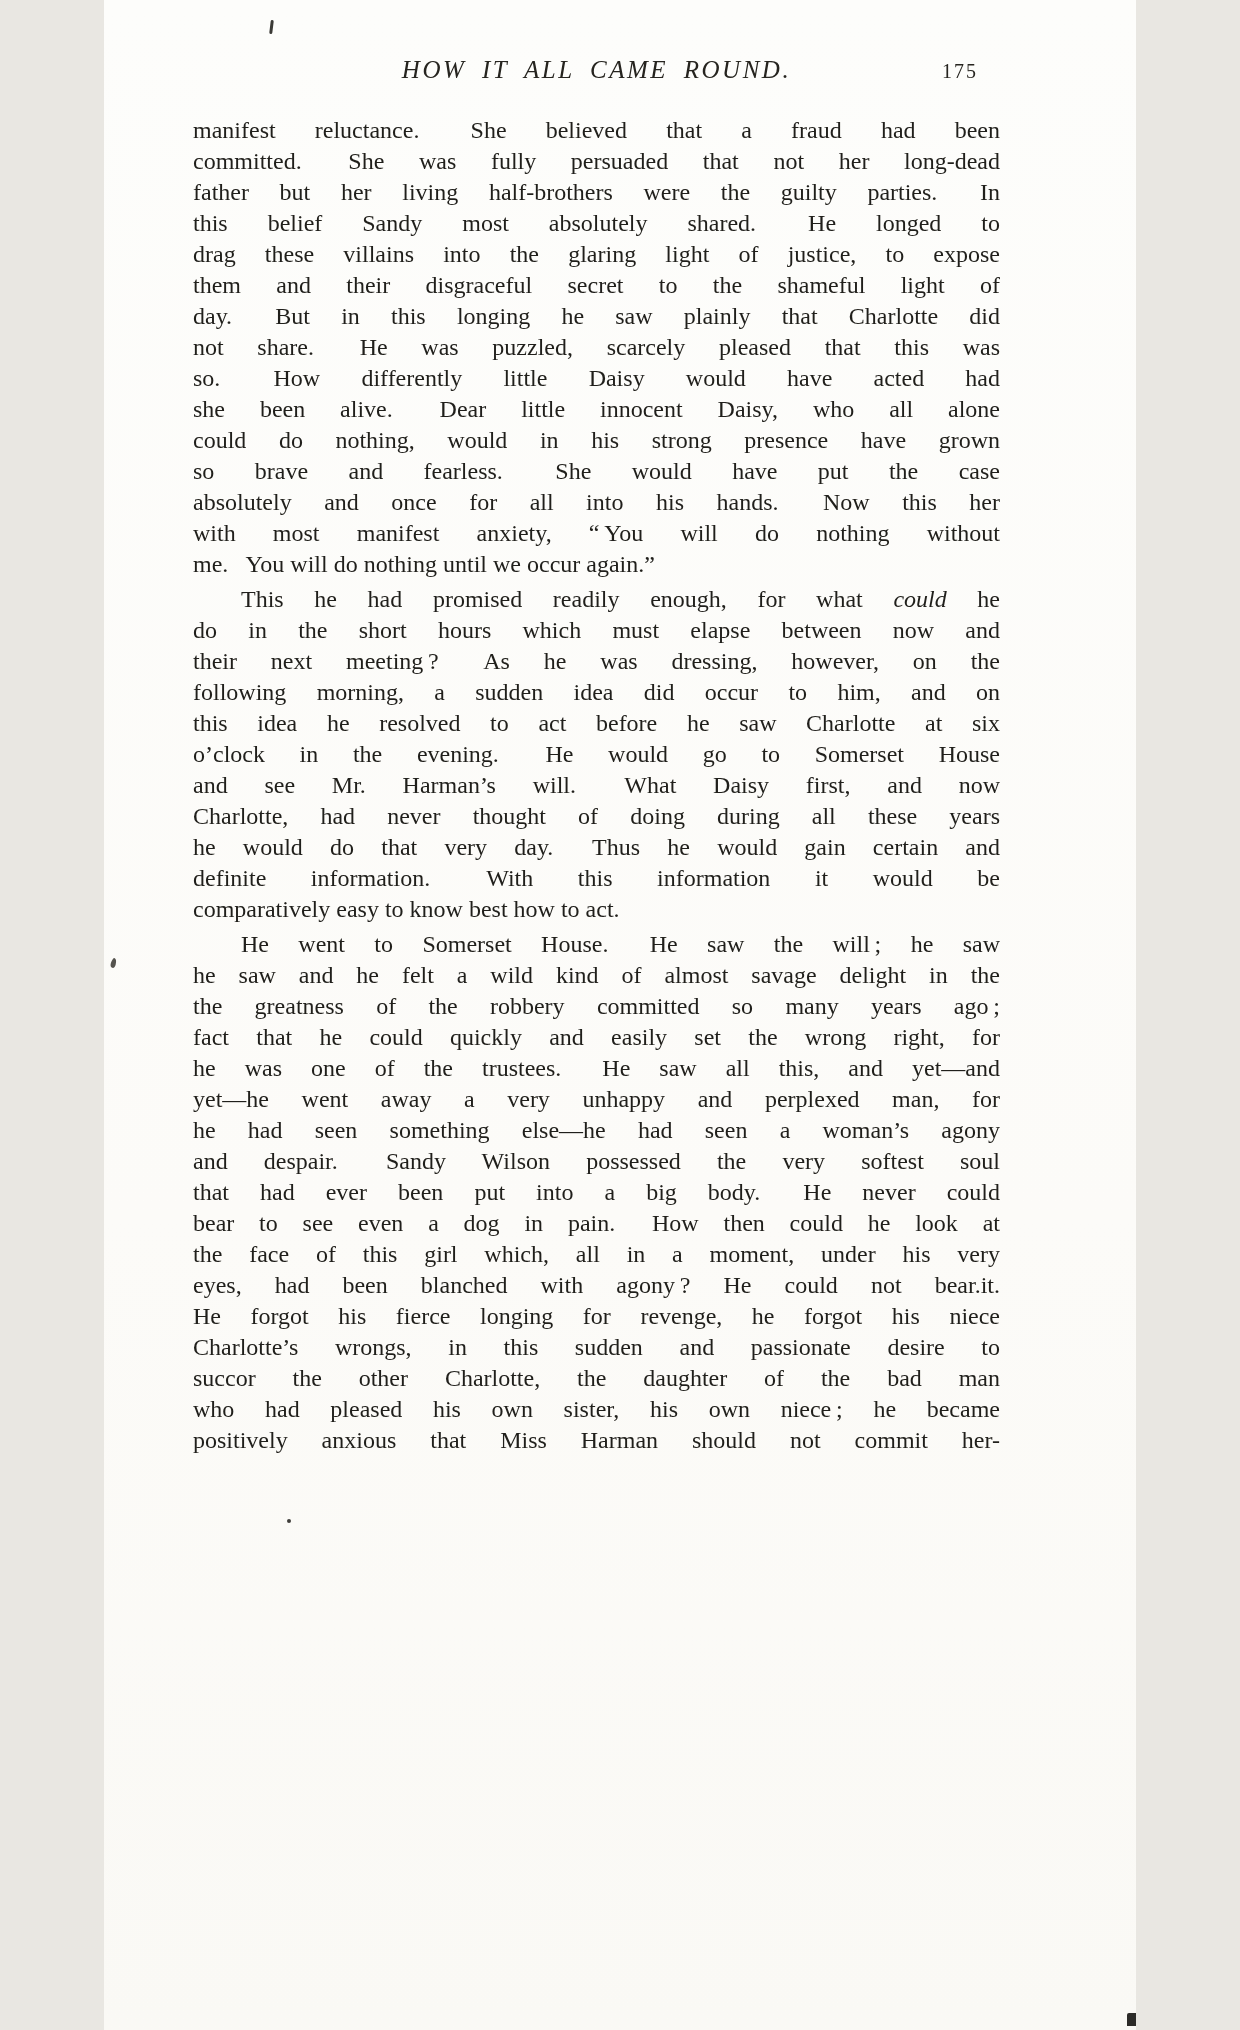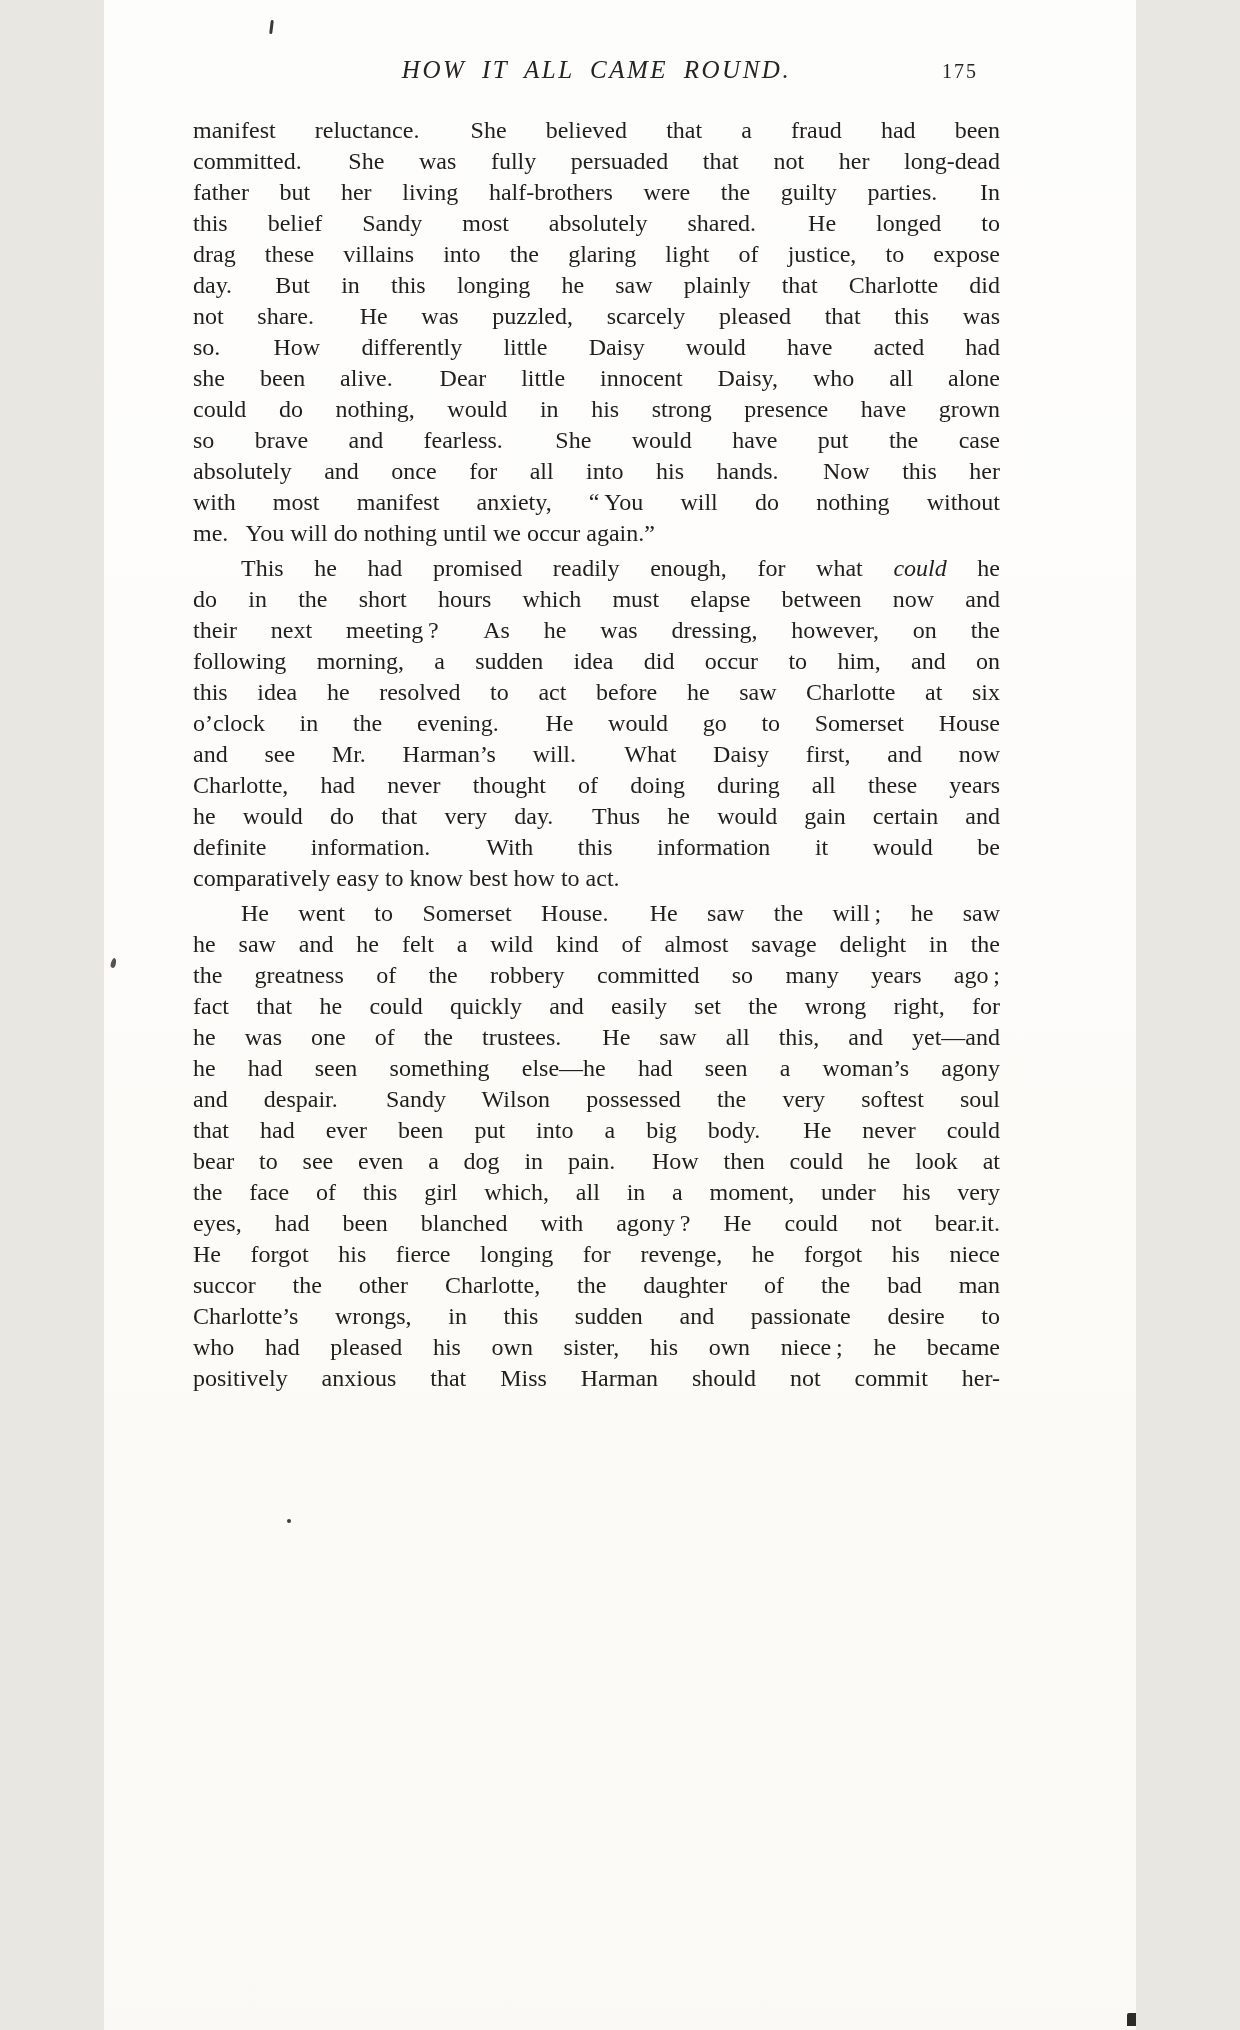--- a/index.html
+++ b/index.html
@@ -93,20 +93,21 @@
     <span class="head-page">175</span>
   </header>
 
   <main class="text-block">
       <div class="para">
         <div class="line"><span>manifest reluctance.  She believed that a fraud had been</span></div>
         <div class="line"><span>committed.  She was fully persuaded that not her long-dead</span></div>
         <div class="line"><span>father but her living half-brothers were the guilty parties.  In</span></div>
         <div class="line"><span>this belief Sandy most absolutely shared.  He longed to</span></div>
         <div class="line"><span>drag these villains into the glaring light of justice, to expose</span></div>
+        <div class="line"><span>them and their disgraceful secret to the shameful light of</span></div>
         <div class="line"><span>day.  But in this longing he saw plainly that Charlotte did</span></div>
         <div class="line"><span>not share.  He was puzzled, scarcely pleased that this was</span></div>
         <div class="line"><span>so.  How differently little Daisy would have acted had</span></div>
         <div class="line"><span>she been alive.  Dear little innocent Daisy, who all alone</span></div>
         <div class="line"><span>could do nothing, would in his strong presence have grown</span></div>
         <div class="line"><span>so brave and fearless.  She would have put the case</span></div>
         <div class="line"><span>absolutely and once for all into his hands.  Now this her</span></div>
         <div class="line"><span>with most manifest anxiety, “ You will do nothing without</span></div>
         <div class="line flush"><span>me.  You will do nothing until we occur again.”</span></div>
       </div>
@@ -122,29 +123,30 @@
         <div class="line"><span>he would do that very day.  Thus he would gain certain and</span></div>
         <div class="line"><span>definite information.  With this information it would be</span></div>
         <div class="line flush"><span>comparatively easy to know best how to act.</span></div>
       </div>
       <div class="para">
         <div class="line indent"><span>He went to Somerset House.  He saw the will ; he saw</span></div>
         <div class="line"><span>he saw and he felt a wild kind of almost savage delight in the</span></div>
         <div class="line"><span>the greatness of the robbery committed so many years ago ;</span></div>
         <div class="line"><span>fact that he could quickly and easily set the wrong right, for</span></div>
         <div class="line"><span>he was one of the trustees.  He saw all this, and yet—and</span></div>
+        <div class="line"><span>yet—he went away a very unhappy and perplexed man, for</span></div>
         <div class="line"><span>he had seen something else—he had seen a woman’s agony</span></div>
         <div class="line"><span>and despair.  Sandy Wilson possessed the very softest soul</span></div>
         <div class="line"><span>that had ever been put into a big body.  He never could</span></div>
         <div class="line"><span>bear to see even a dog in pain.  How then could he look at</span></div>
         <div class="line"><span>the face of this girl which, all in a moment, under his very</span></div>
         <div class="line"><span>eyes, had been blanched with agony ? He could not bear.it.</span></div>
         <div class="line"><span>He forgot his fierce longing for revenge, he forgot his niece</span></div>
+        <div class="line"><span>Charlotte’s wrongs, in this sudden and passionate desire to</span></div>
         <div class="line"><span>succor the other Charlotte, the daughter of the bad man</span></div>
-        <div class="line"><span>Charlotte’s wrongs, in this sudden and passionate desire to</span></div>
         <div class="line"><span>who had pleased his own sister, his own niece ; he became</span></div>
         <div class="line"><span>positively anxious that Miss Harman should not commit her-</span></div>
       </div>
     </main>
 
   <div class="artifact ink-mark-left"></div>
   <div class="artifact ink-dot-bottom"></div>
   <div class="artifact corner-fragment"></div>
 
 </div>

